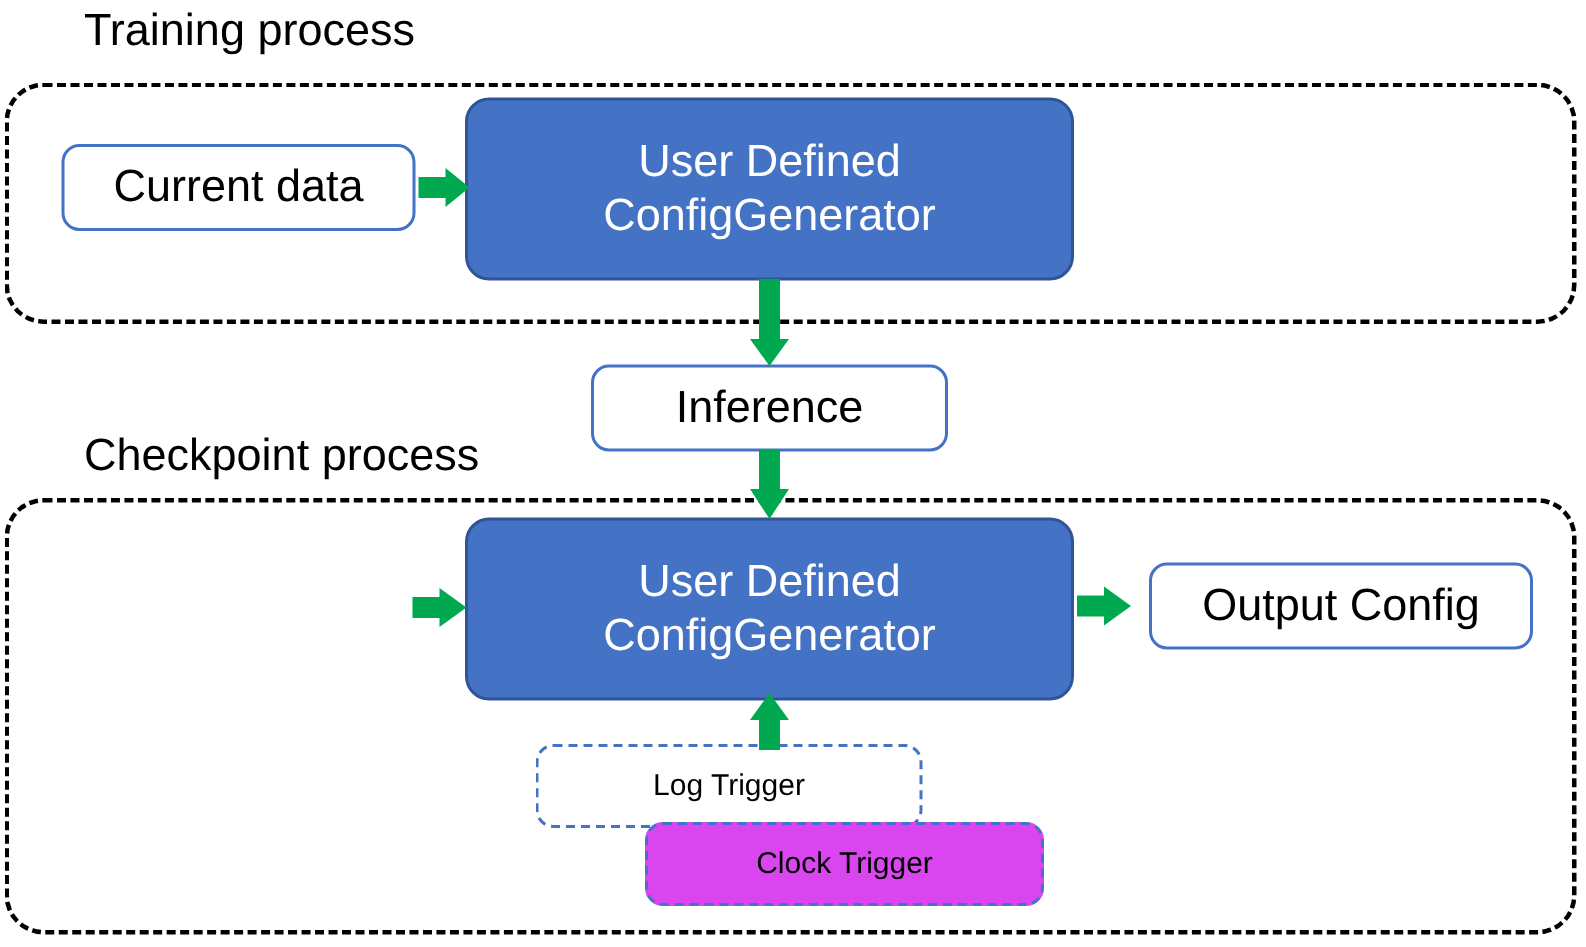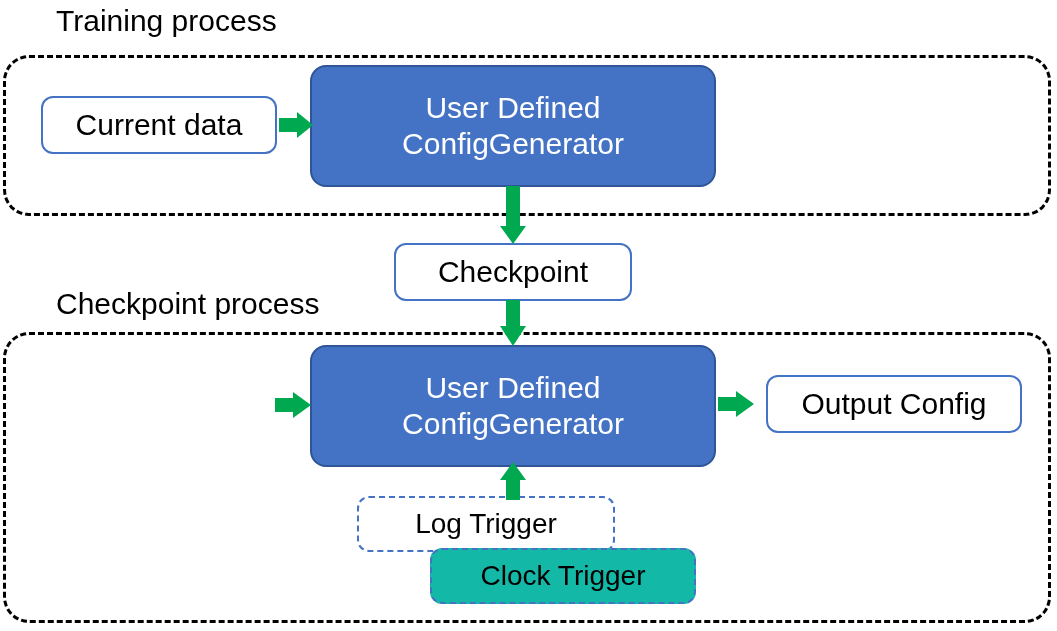--- a/index.html
+++ b/index.html
@@ -98,27 +98,27 @@
   .trigger-box {
     position: absolute;
     box-sizing: border-box;
     border: 2px dashed #4472C4;
     border-radius: 12px;
     background: transparent;
     display: flex;
     align-items: center;
     justify-content: center;
     color: #000000;
-    font-size: 28px;
+    font-size: 20px;
     line-height: 34px;
     white-space: nowrap;
     font-family: "Liberation Sans", sans-serif;
   }
   #box-log-trigger   { left: 357px; top: 496px; width: 258px; height: 56px; z-index: 2; }
-  #box-clock-trigger { left: 430px; top: 548px; width: 266px; height: 56px; background:#14b8a6; z-index: 3; }
+  #box-clock-trigger { left: 430px; top: 548px; width: 266px; height: 56px; background:#d946ef; z-index: 3; }
 
   
   #arrow-layer {
     position: absolute;
     left: 0; top: 0;
     width: 1057px; height: 631px;
     pointer-events: none;
     z-index: 4;
   }
 </style>
@@ -138,21 +138,21 @@
   <div class="node-box" id="box-training-data">
     <span>Current data</span>
   </div>
 
   <div class="node-box-filled" id="box-generator-training">
     <span>User Defined</span>
     <span>ConfigGenerator</span>
   </div>
 
   <div class="node-box" id="box-checkpoint">
-    <span>Checkpoint</span>
+    <span>Inference</span>
   </div>
 
 
   <div class="node-box-filled" id="box-generator-inference">
     <span>User Defined</span>
     <span>ConfigGenerator</span>
   </div>
 
   <div class="node-box" id="box-output-config">
     <span>Output Config</span>

